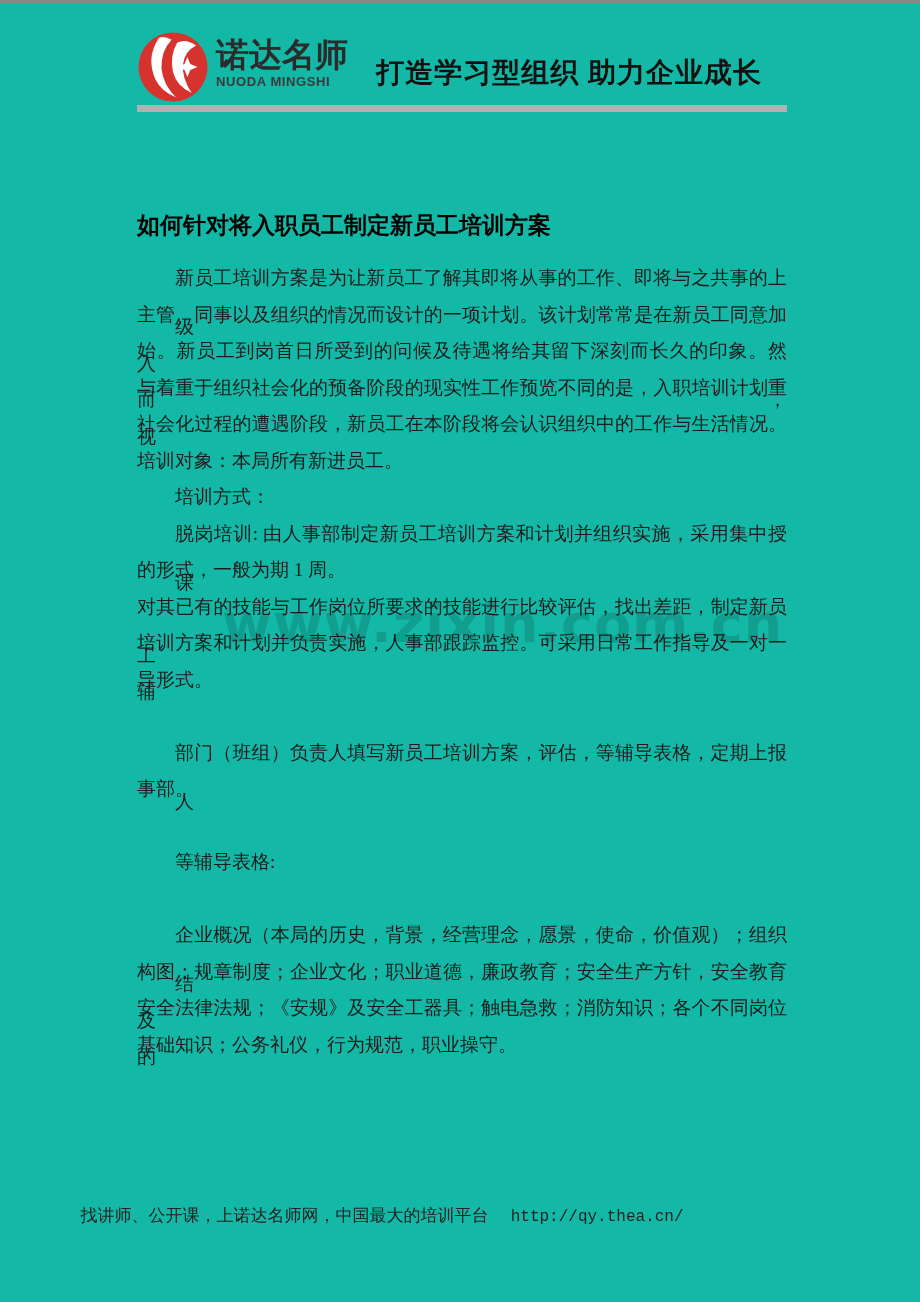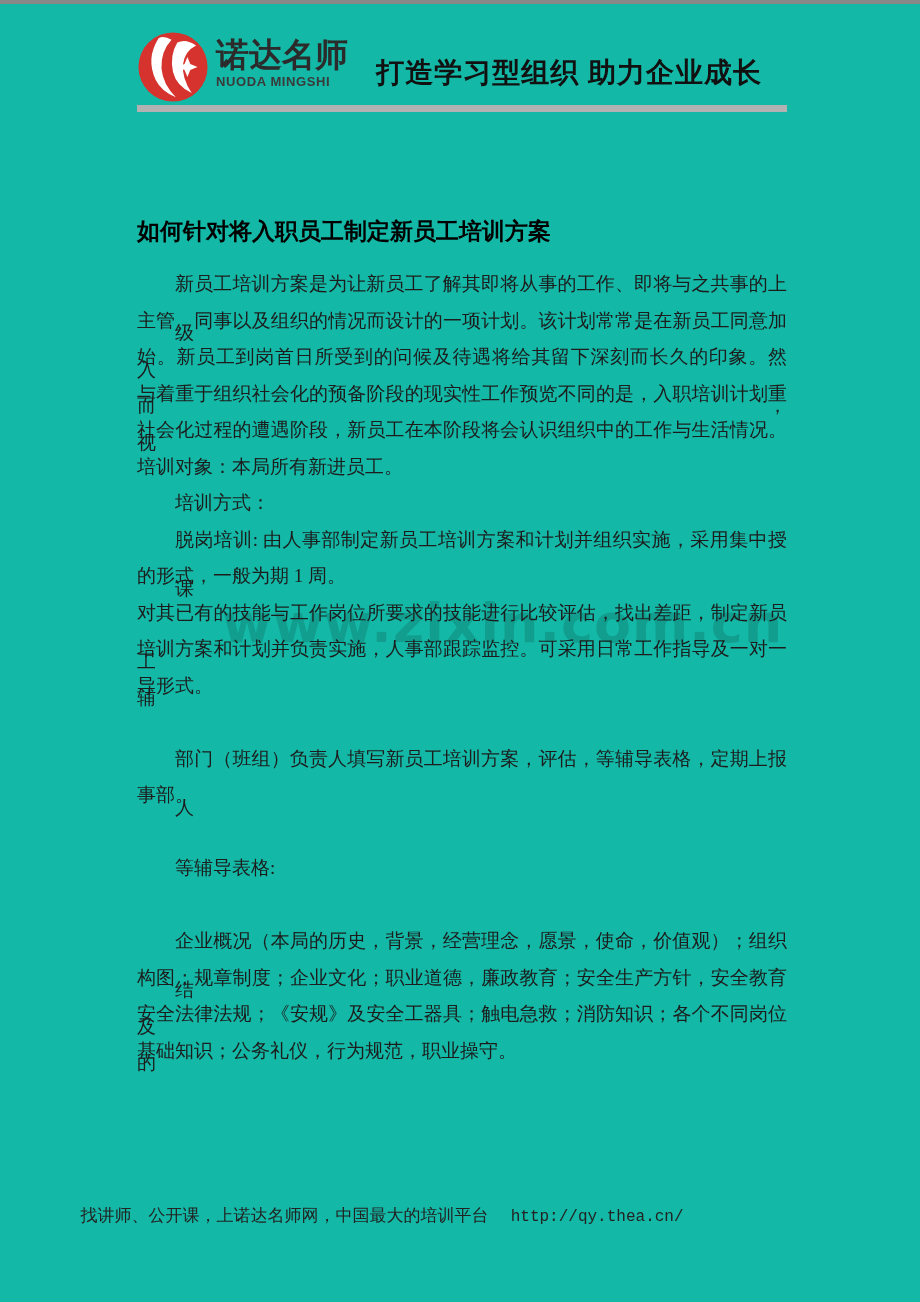--- a/index.html
+++ b/index.html
@@ -36,21 +36,21 @@
   }
   
   .watermark{
     position:absolute;left:222px;top:588px;z-index:0;
     font-family:"DejaVu Sans","Liberation Sans",sans-serif;
     font-size:54px;font-weight:bold;color:rgba(0,0,0,0.14);
     letter-spacing:1px;white-space:nowrap;
   }
   
   .content{
-    position:absolute;left:137px;top:211px;width:650px;z-index:1;
+    position:absolute;left:137px;top:205px;width:650px;z-index:1;
   }
   .doc-title{
     font-size:23px;font-weight:bold;color:#000000;
     line-height:34px;margin:0 0 10px 0;
   }
   .doc-lines{font-size:19px;color:#1c1c1c;}
   .line{
     height:36.5px;line-height:49px;
     text-align:justify;text-align-last:left;
     white-space:nowrap;overflow:visible;

